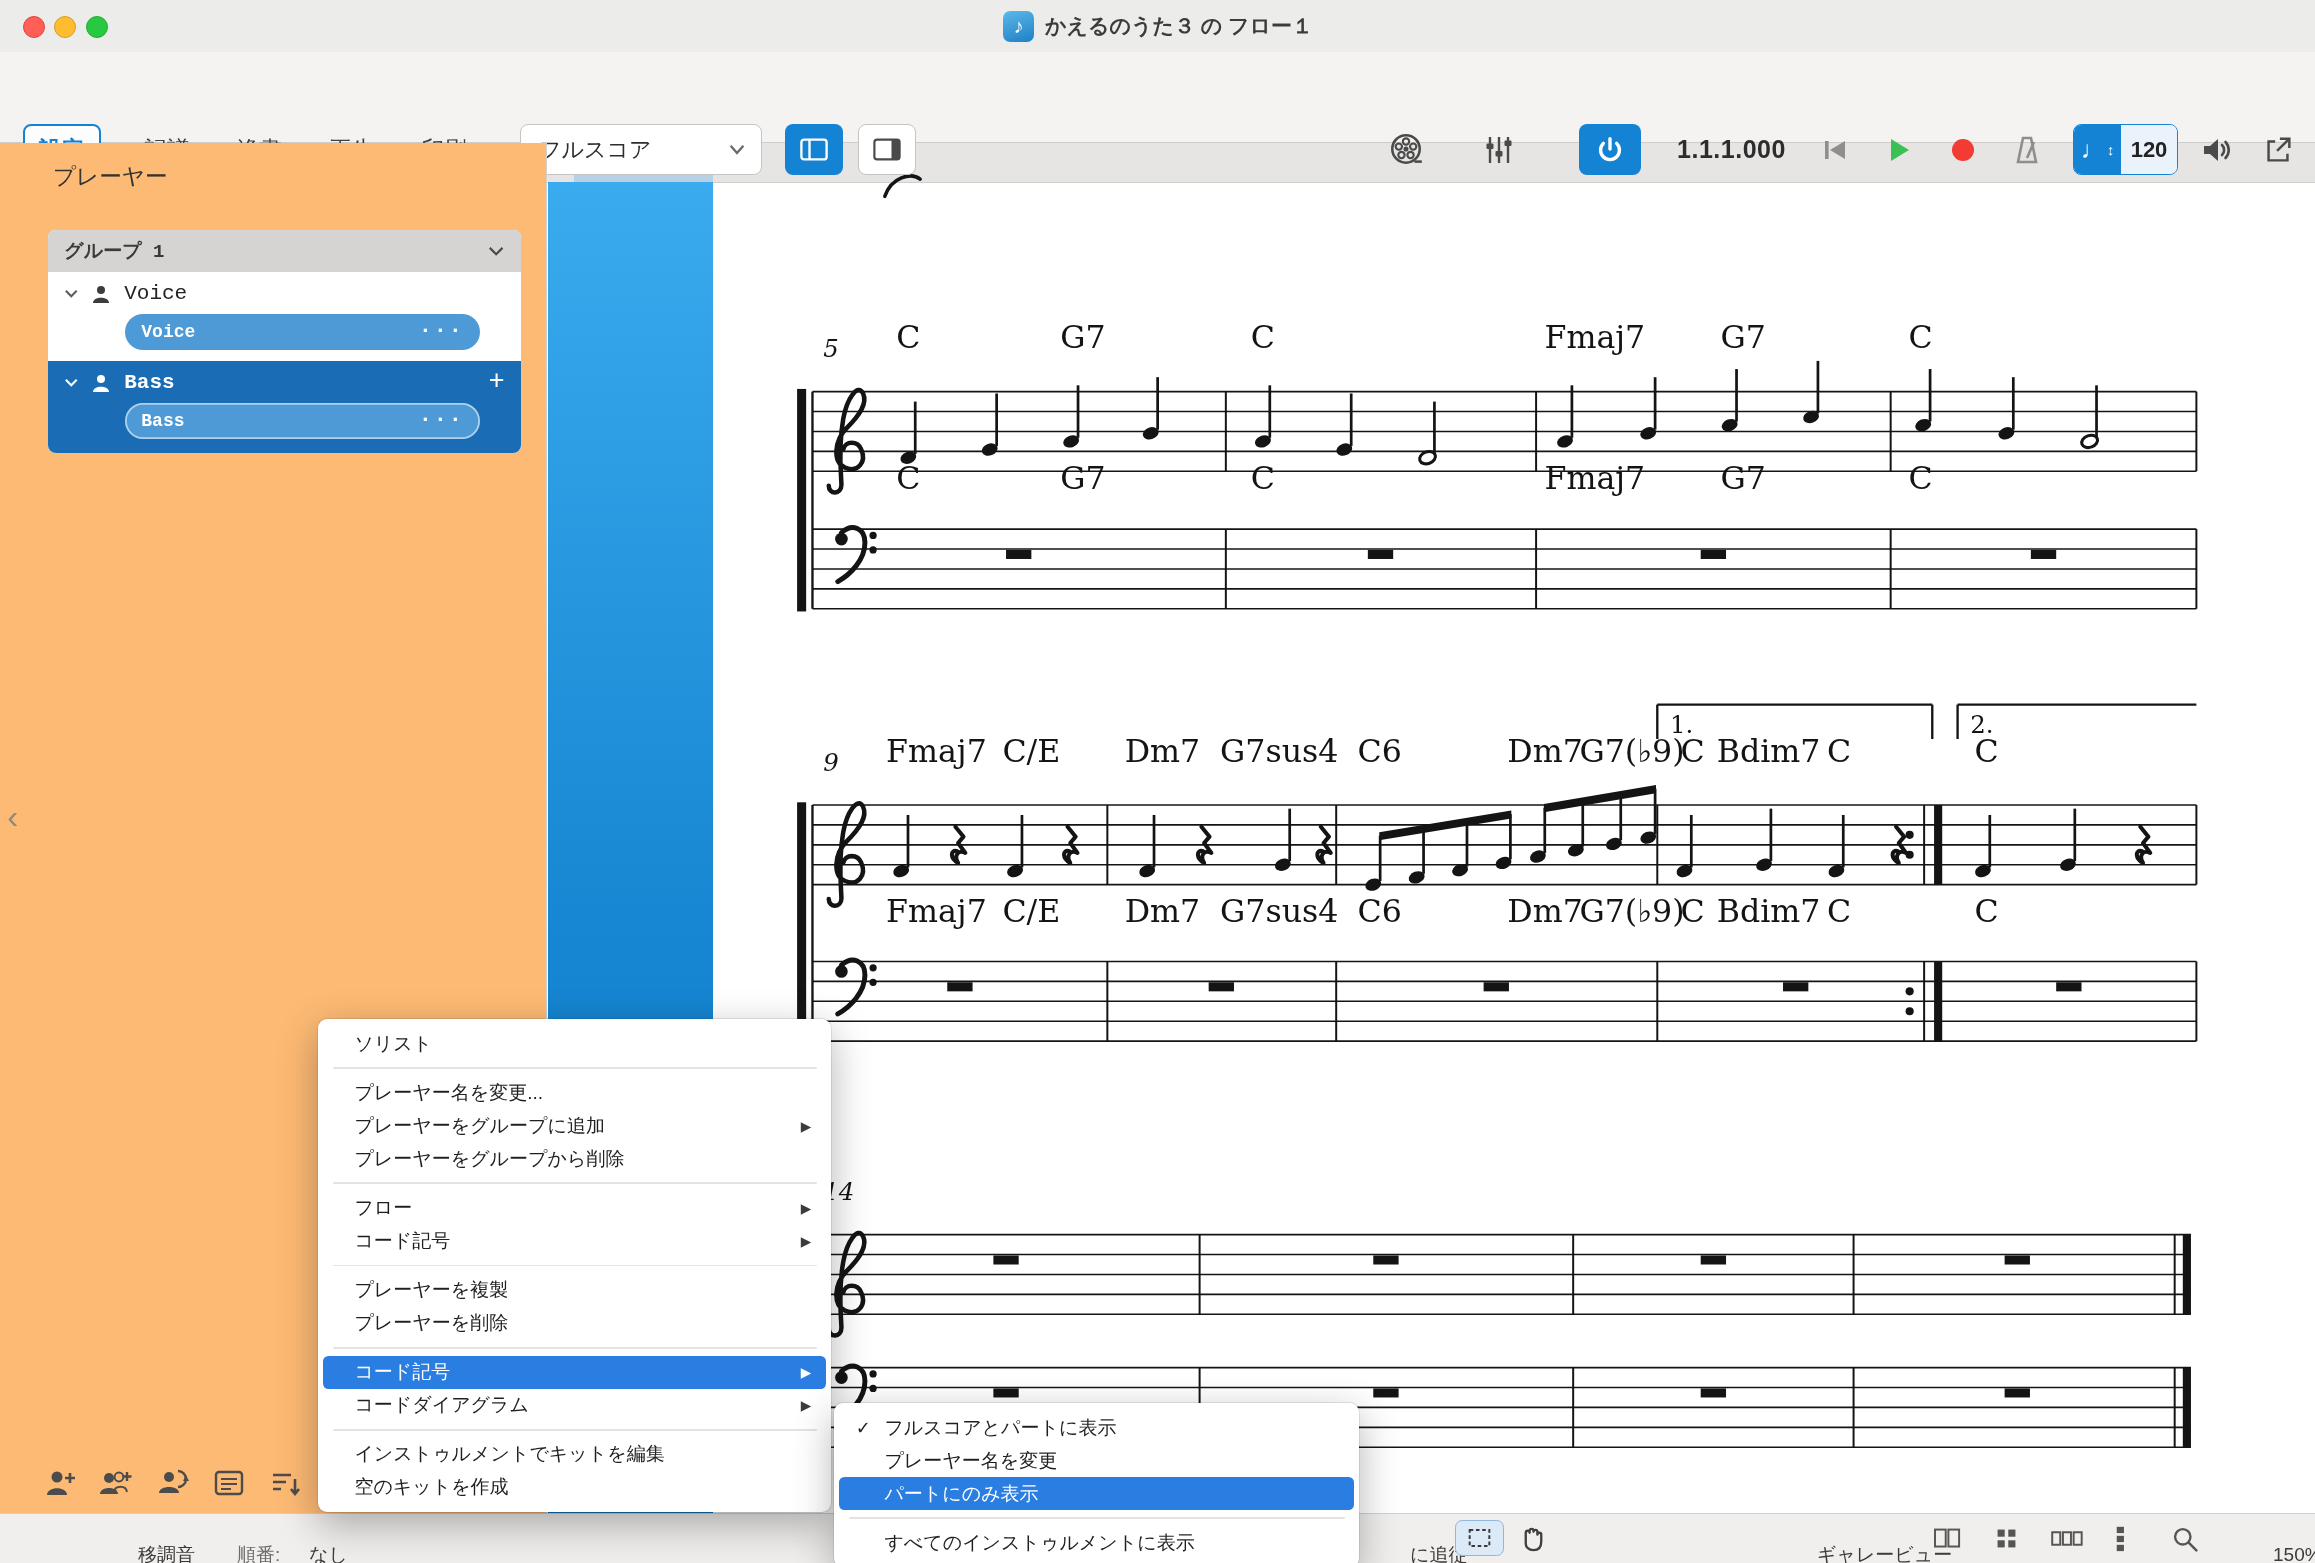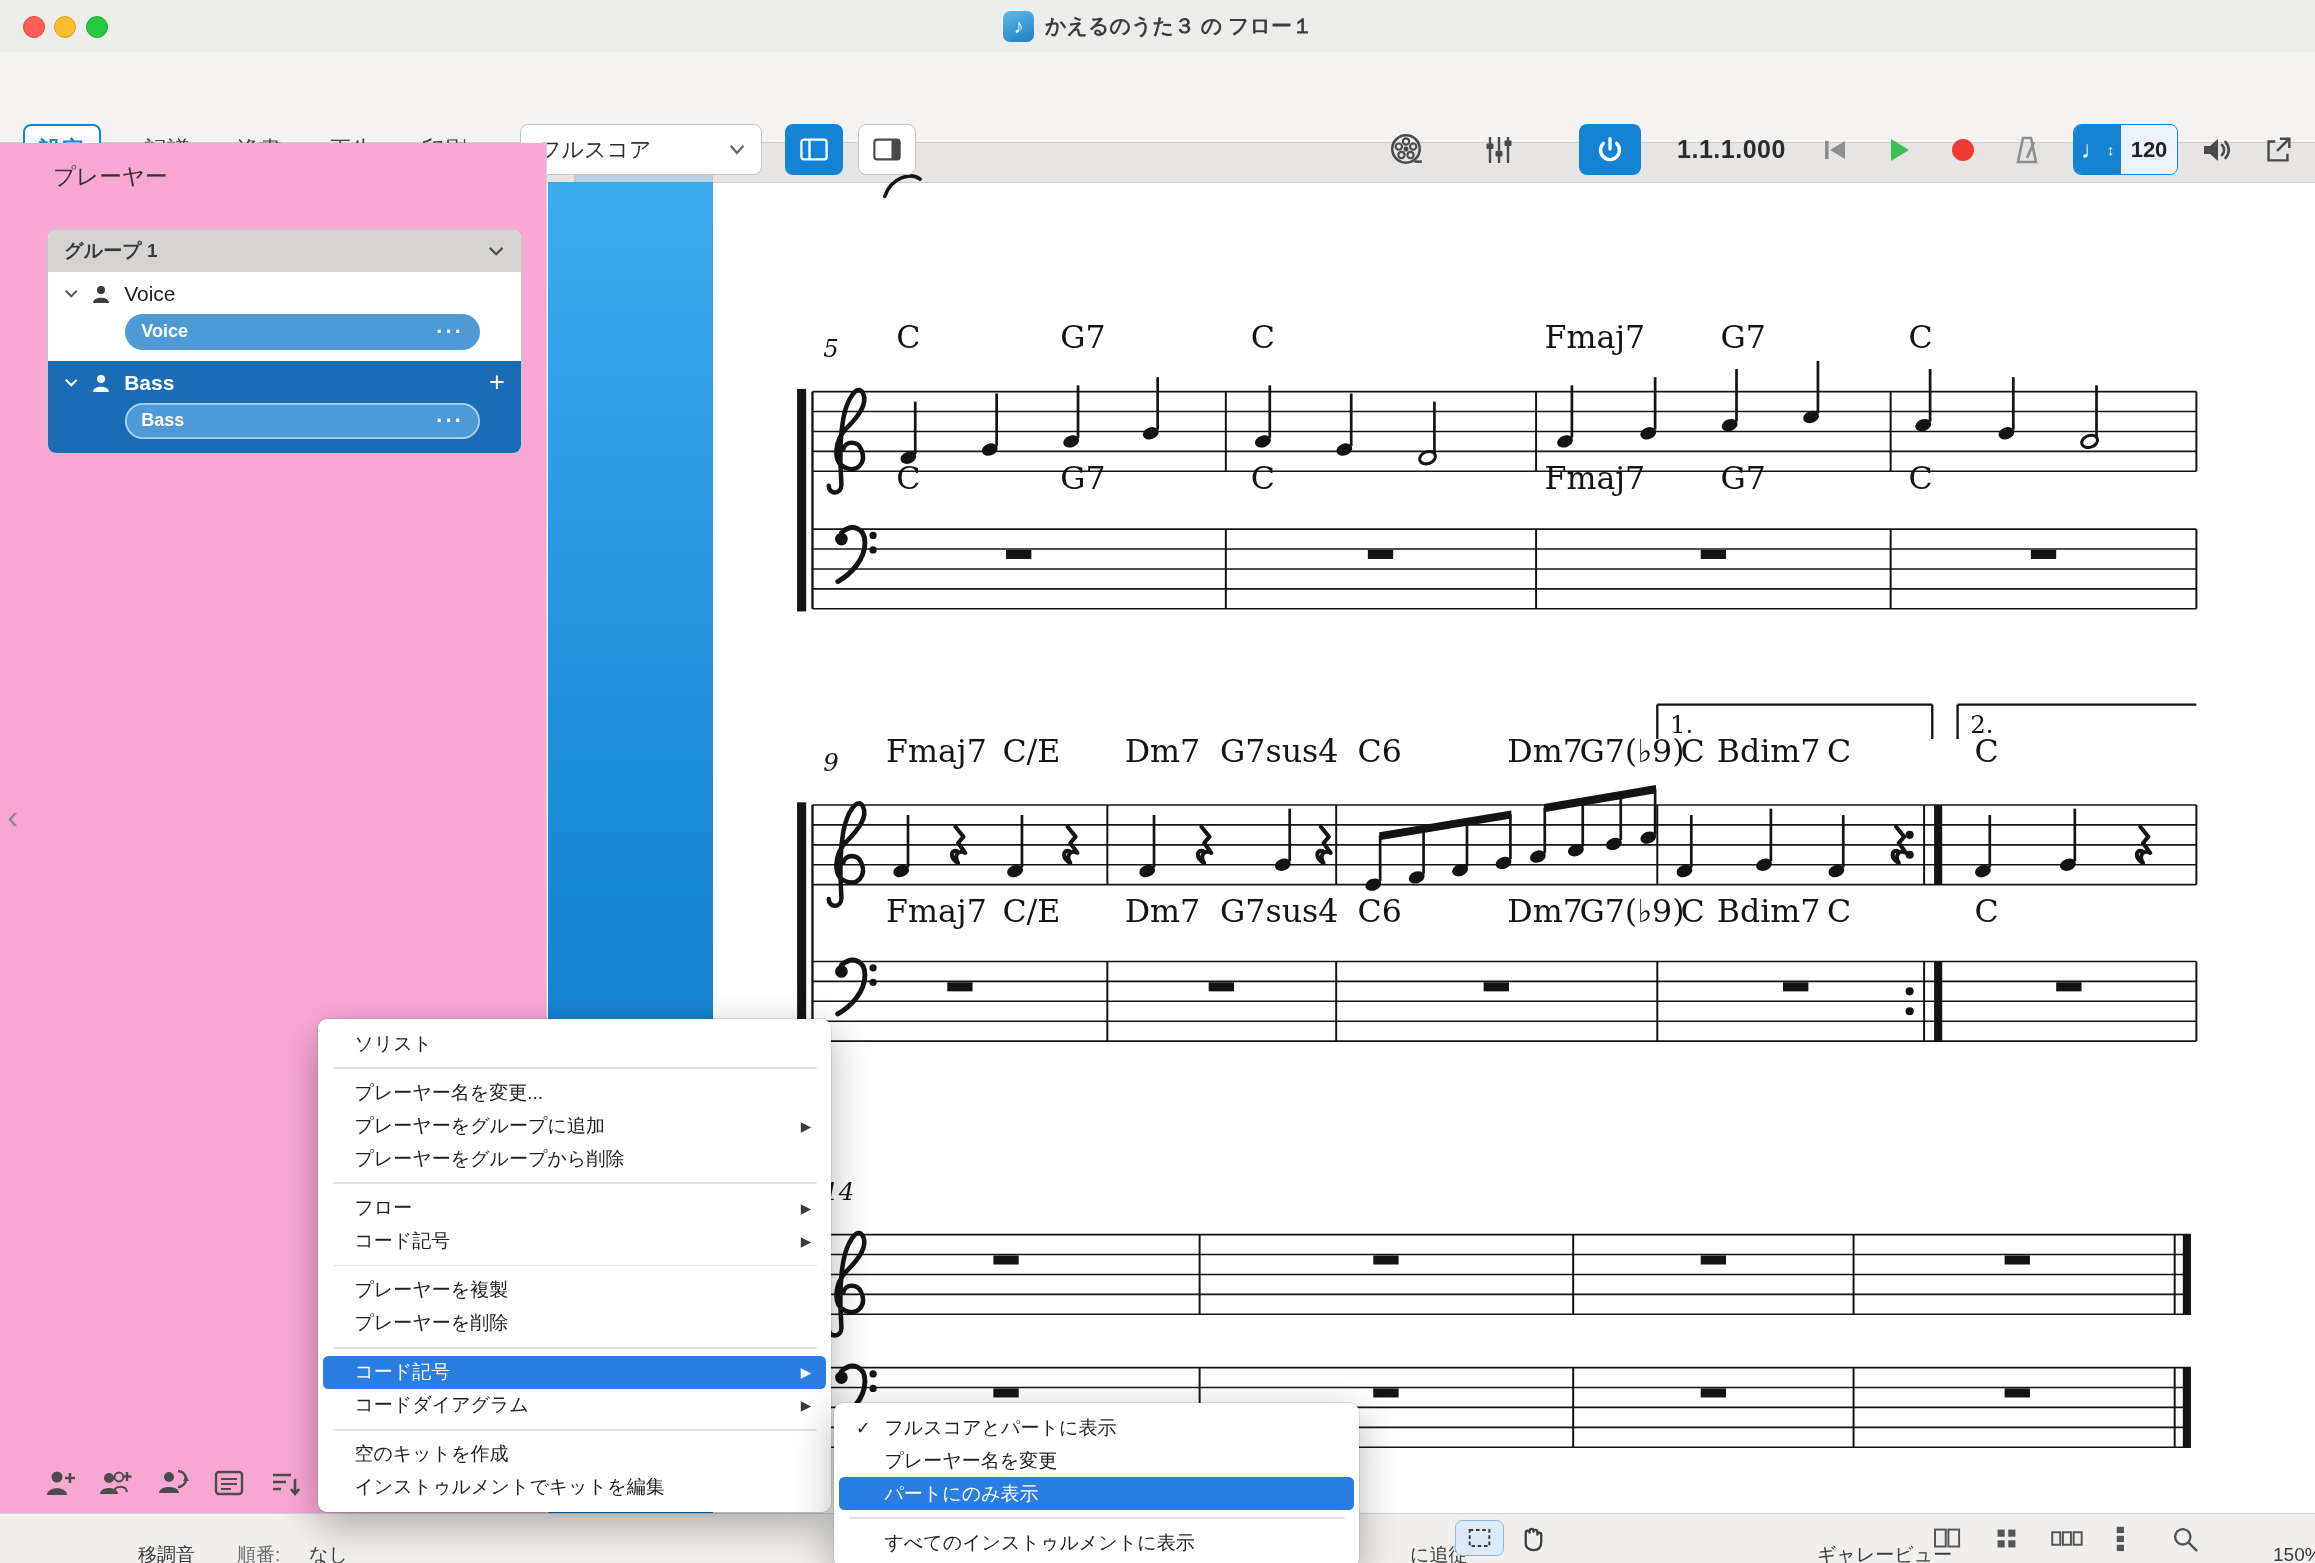--- a/index.html
+++ b/index.html
@@ -40,22 +40,22 @@
   .tr-skip{left:1811px;} .tr-play{left:1874px;} .tr-rec{left:1939px;} .tr-metro{left:2003px;}
   .tempo-chip{position:absolute;left:2073px;top:72px;width:105px;height:51px;border:1.8px solid #1583d4;
               border-radius:8.1px;overflow:hidden;display:flex;box-sizing:border-box;}
   .tempo-note{width:47px;background:#1583d4;color:#fff;display:flex;align-items:center;justify-content:center;
               font-size:24.4px;gap:1.8px;}
   .tempo-note .arr{font-size:14.5px;}
   .tempo-val{flex:1;background:#eaf2fb;display:flex;align-items:center;justify-content:center;
              font-size:22px;font-weight:700;color:#222;}
   .vol-btn{left:2193px;} .share-btn{left:2254px;}
   
-  .sidebar{position:absolute;left:0;top:143px;width:546px;bottom:49px;background:#f9a8d4;
-           border-right:0.9px solid #d4d2cf;z-index:5;}
+  .sidebar{position:absolute;left:0;top:143px;width:546px;bottom:49px;background:#fdba74;
+           border-right:0.9px solid #d4d2cf;z-index:5;font-family:Liberation Mono, monospace;}
   .sidebar-title{position:absolute;left:53px;top:18px;font-size:22.6px;color:#333;}
   .group-box{position:absolute;left:47px;top:86px;width:473px;border:0.9px solid #c9c7c4;border-radius:9px;
              overflow:hidden;background:#fff;}
   .group-header{height:42px;background:#d6d4d2;display:flex;align-items:center;padding:0 16.3px;box-sizing:border-box;}
   .group-header span{flex:1;font-size:19px;font-weight:700;color:#3a3a3a;}
   .player{padding:1.8px 0 11px 0;}
   .player-row{height:40px;display:flex;align-items:center;gap:12.7px;padding:0 16.3px;}
   .player-row .pname{font-size:21px;color:#222;flex:1;}
   .player.bass{background:#1a6cb4;color:#fff;padding-bottom:14.5px;}
   .player.bass .pname{color:#fff;font-weight:700;}
@@ -728,28 +728,28 @@
 
       <div class="mi separator">
         
         
         
         
       </div>
 
       <div class="mi">
         <span class="check"></span>
+        <span class="lbl">インストゥルメントでキットを編集</span>
+        <span class="shortcut"></span>
+        <span class="arrow"></span>
+      </div>
+
+      <div class="mi">
+        <span class="check"></span>
         <span class="lbl">空のキットを作成</span>
-        <span class="shortcut"></span>
-        <span class="arrow"></span>
-      </div>
-
-      <div class="mi">
-        <span class="check"></span>
-        <span class="lbl">インストゥルメントでキットを編集</span>
         <span class="shortcut"></span>
         <span class="arrow"></span>
       </div>
 
   </div>
 
   <div class="menu menu-sub">
 
       <div class="mi">
         <span class="check">✓</span>

